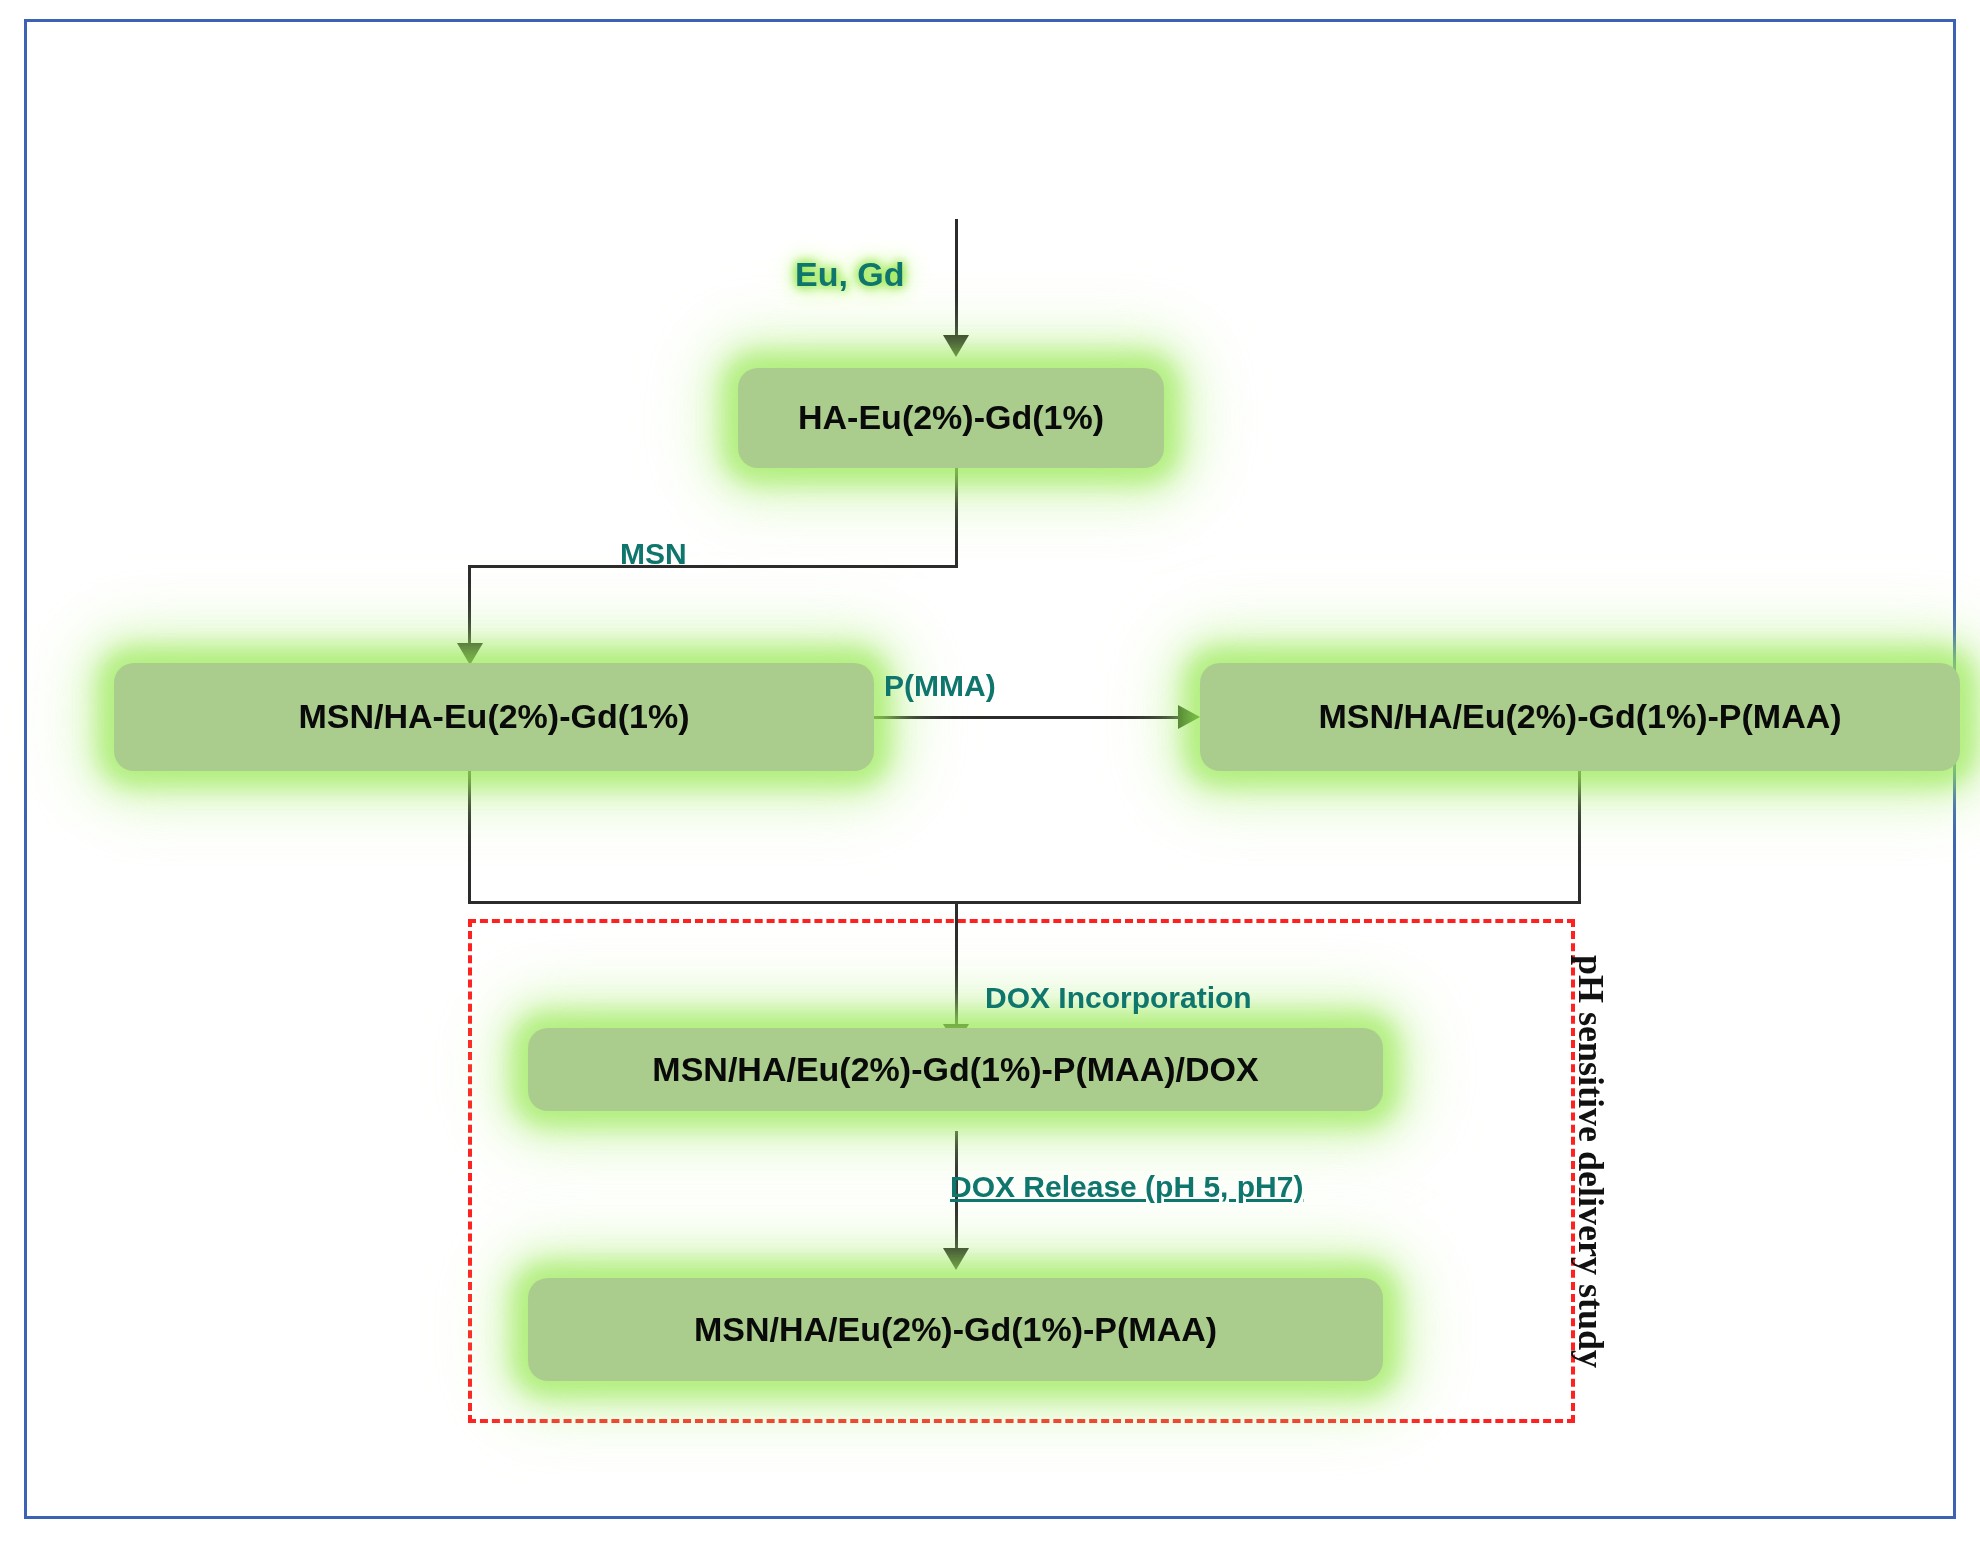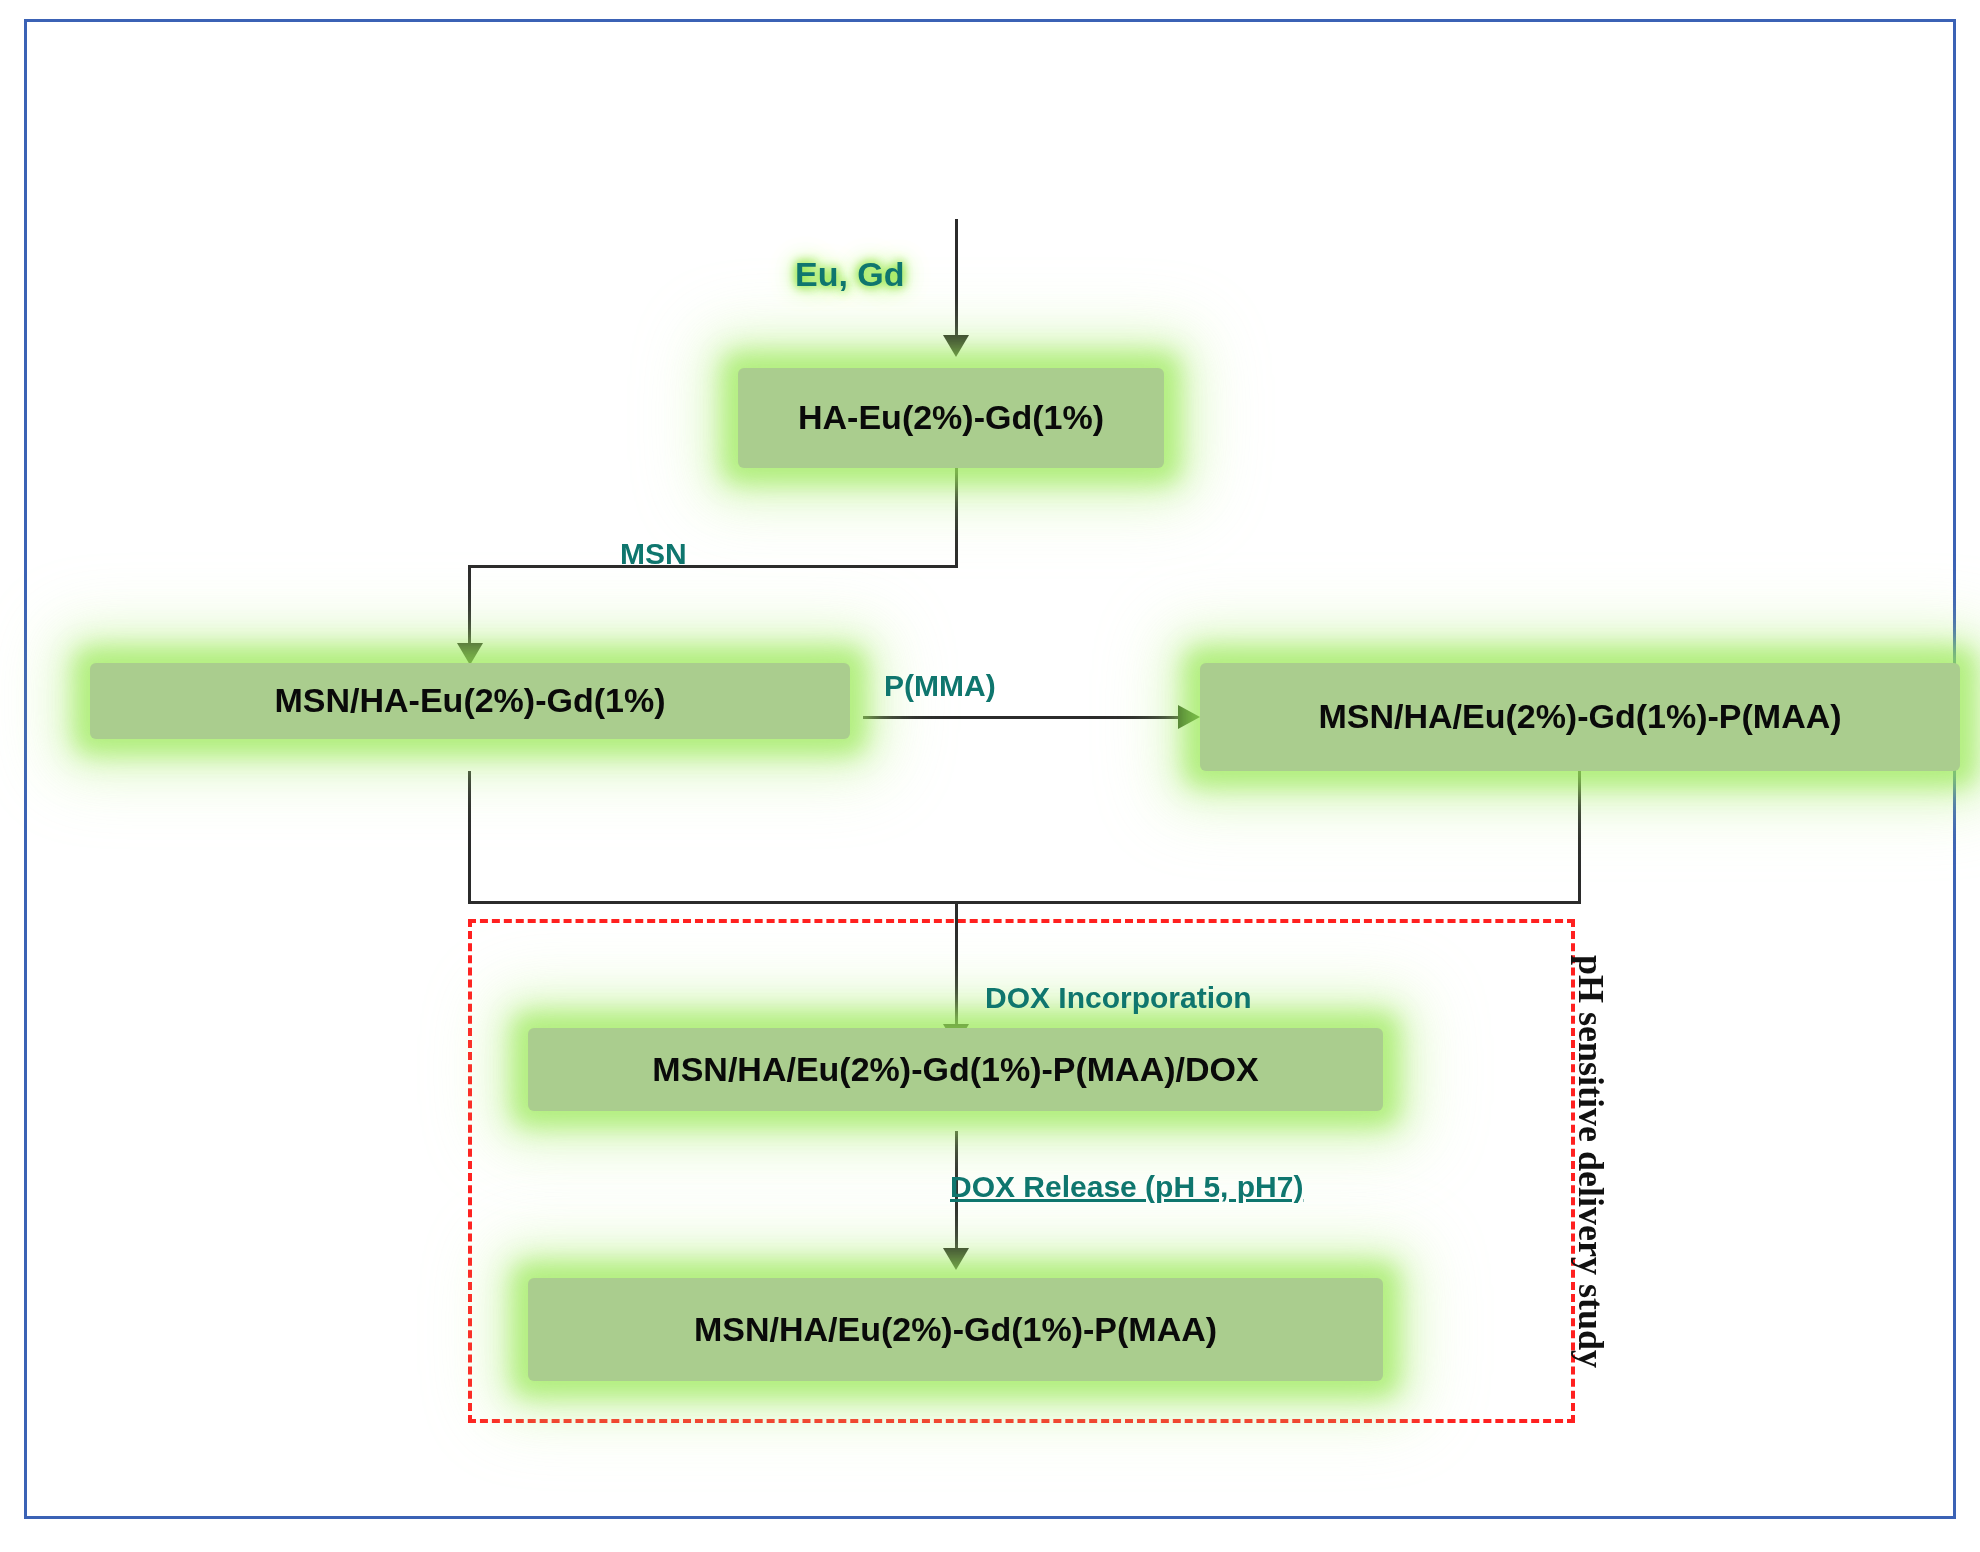--- a/index.html
+++ b/index.html
@@ -32,21 +32,21 @@
   }
 
   
   .node {
     position: absolute;
     box-sizing: border-box;
     display: flex;
     align-items: center;
     justify-content: center;
     text-align: center;
-    border-radius: 6px;
+    border-radius: 20px;
     color: #0a0a0a;
     font-weight: bold;
     line-height: 1.15;
     z-index: 5;
   }
 
   .node-gray {
     background: #bfbfbf;
     border-radius: 18px;
     font-size: 46px;
@@ -151,21 +151,21 @@
   <div class="edge-label edge-label-glow" style="left:795px; top:255px;">Eu, Gd</div>
 
   <div class="node node-green" style="left:738px; top:368px; width:426px; height:100px;">HA-Eu(2%)-Gd(1%)</div>
 
   <div class="vline" style="left:955px; top:468px; height:100px;"></div>
   <div class="hline" style="left:468px; top:565px; width:490px;"></div>
   <div class="vline" style="left:468px; top:565px; height:86px;"></div>
   <div class="arrowhead-down" style="left:457px; top:643px;"></div>
   <div class="edge-label edge-label-plain" style="left:620px; top:537px;">MSN</div>
 
-  <div class="node node-green" style="left:90px; top:663px; width:760px; height:76px;">MSN/HA-Eu(2%)-Gd(1%)</div>
+  <div class="node node-green" style="left:114px; top:663px; width:760px; height:108px;">MSN/HA-Eu(2%)-Gd(1%)</div>
 
   <div class="node node-green" style="left:1200px; top:663px; width:760px; height:108px;">MSN/HA/Eu(2%)-Gd(1%)-P(MAA)</div>
 
   <div class="hline" style="left:863px; top:716px; width:318px;"></div>
   <div class="arrowhead-right" style="left:1178px; top:705px;"></div>
   <div class="edge-label edge-label-plain" style="left:884px; top:669px;">P(MMA)</div>
 
   <div class="vline" style="left:468px; top:771px; height:133px;"></div>
   <div class="vline" style="left:1578px; top:771px; height:133px;"></div>
   <div class="hline" style="left:468px; top:901px; width:1113px;"></div>

